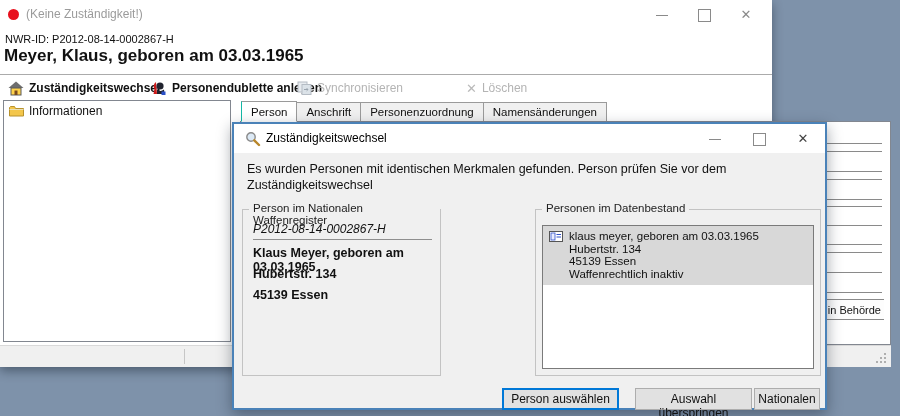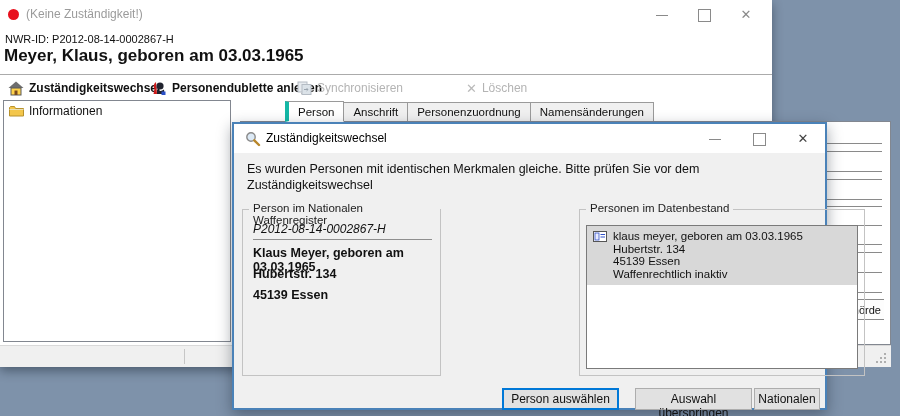--- a/index.html
+++ b/index.html
@@ -29,21 +29,21 @@
   .toolbar { position:absolute; left:0; top:76px; width:100%; height:25px; background:#fff; }
   .tb-item { position:absolute; top:2px; height:20px; display:flex; align-items:center; gap:5px; font-size:12px; font-weight:bold; color:#111; cursor:default; }
   .tb-item.disabled { color:#b4b4b4; font-weight:normal; }
   .tb-x-glyph { font-size:13px; color:#b9b9b9; font-weight:normal; }
   
   .tree-panel { position:absolute; left:3px; top:100px; width:228px; height:242px; background:#fff; border:1px solid #828790; }
   .tree-item { display:flex; align-items:center; gap:5px; padding:3px 2px 0 5px; font-size:12px; color:#111; }
   
   .tabs { position:absolute; left:241px; top:102px; height:20px; display:flex; align-items:flex-end; }
   .tab { font-size:11.5px; padding:3px 9px 3px 9px; background:#f0f0f0; border:1px solid #9a9a9a; border-left:none; color:#111; }
-  .tab:first-child { border-left:4px solid #14b8a6;margin-left:44px; }
+  .tab:first-child { border-left:1px solid #14b8a6; }
   .tab.active { background:#fff; border-bottom:1px solid #fff; padding-top:4px; position:relative; z-index:3; }
   
   .content-panel { position:absolute; left:240px; top:121px; width:651px; height:224px; background:#fff; border:1px solid #828790; }
   .field-line { position:absolute; left:12px; right:8px; border-top:1px solid #8a8a8a; }
   .partial-behoerde {
     position:absolute; right:6px; left:420px; top:177px; height:21px;
     border-top:1px solid #8a8a8a; border-bottom:1px solid #8a8a8a;
     font-size:11px; color:#111; text-align:right; padding:4px 3px 0 0; background:#fdfdfd;
   }
   
@@ -55,21 +55,21 @@
     position:absolute; left:232px; top:122px; width:595px; height:288px;
     background:#f0f0f0; border:2px solid #4a82b8; box-shadow:0 5px 14px rgba(20,30,45,.4); z-index:10;
   }
   .dlg-titlebar { position:absolute; left:0; top:0; width:100%; height:29px; background:#fff; }
   .dlg-icon { position:absolute; left:11px; top:7px; }
   .dlg-title { position:absolute; left:32px; top:7px; font-size:12px; color:#000; }
   .dlg-controls { position:absolute; right:14px; top:0; height:29px; display:flex; align-items:center; gap:28px; }
   .dlg-message { position:absolute; left:13px; top:37px; font-size:12.5px; color:#111; line-height:16px; }
   .groupbox { position:absolute; border:1px solid #c3c3c3; }
   .gb-left  { left:8px;  top:85px; width:199px; height:167px; }
-  .gb-right { left:301px; top:85px; width:286px; height:167px;margin-left:44px; }
+  .gb-right { left:301px; top:85px; width:286px; height:167px; }
   .gb-label { position:absolute; top:-8px; left:6px; background:#f0f0f0; padding:0 4px; font-size:11.5px; color:#222; }
   .nwr-id-line { position:absolute; left:10px; top:12px; font-size:12px; color:#111;font-style:italic; }
   .nwr-rule { position:absolute; left:10px; right:8px; top:29px; border-top:1px solid #8f8f8f; }
   .nwr-bold { position:absolute; left:10px; font-size:12.5px; font-weight:bold; color:#111; }
   .listbox { position:absolute; left:6px; top:15px; right:6px; bottom:6px; background:#fff; border:1px solid #7a7a7a; overflow:hidden; }
   .list-item { background:#d8d8d8; padding:4px 4px 5px 6px; display:flex; gap:6px; cursor:default; }
   .li-lines { font-size:11.5px; line-height:12.5px; color:#111; }
   .dlg-footer-btn {
     position:absolute; top:264px; height:22px; background:#e1e1e1; border:1px solid #adadad;
     font-family:"Liberation Sans", sans-serif; font-size:12px; color:#111; text-align:center; padding-top:3px; cursor:default;
@@ -183,21 +183,21 @@
     </svg>
     <div class="dlg-title">Zuständigkeitswechsel</div>
     <div class="dlg-controls">
       <div class="wc-btn wc-min"></div>
       <div class="wc-btn wc-max"></div>
       <div class="wc-btn wc-close" style="color:#444;">✕</div>
     </div>
   </div>
 
   <div class="dlg-message">
-    <div>Es wurden Personen mit identischen Merkmalen gleiche. Bitte prüfen Sie vor dem Zuständigkeitswechsel</div>
+    <div>Es wurden Personen mit identischen Merkmalen gefunden. Person prüfen Sie vor dem Zuständigkeitswechsel</div>
   </div>
 
   <div class="groupbox gb-left">
     <span class="gb-label">Person im Nationalen Waffenregister</span>
     <div class="nwr-id-line">P2012-08-14-0002867-H</div>
     <div class="nwr-rule"></div>
     <div class="nwr-bold" style="top:36px;">Klaus Meyer, geboren am 03.03.1965</div>
     <div class="nwr-bold" style="top:57px;">Hubertstr. 134</div>
     <div class="nwr-bold" style="top:78px;">45139 Essen</div>
   </div>

